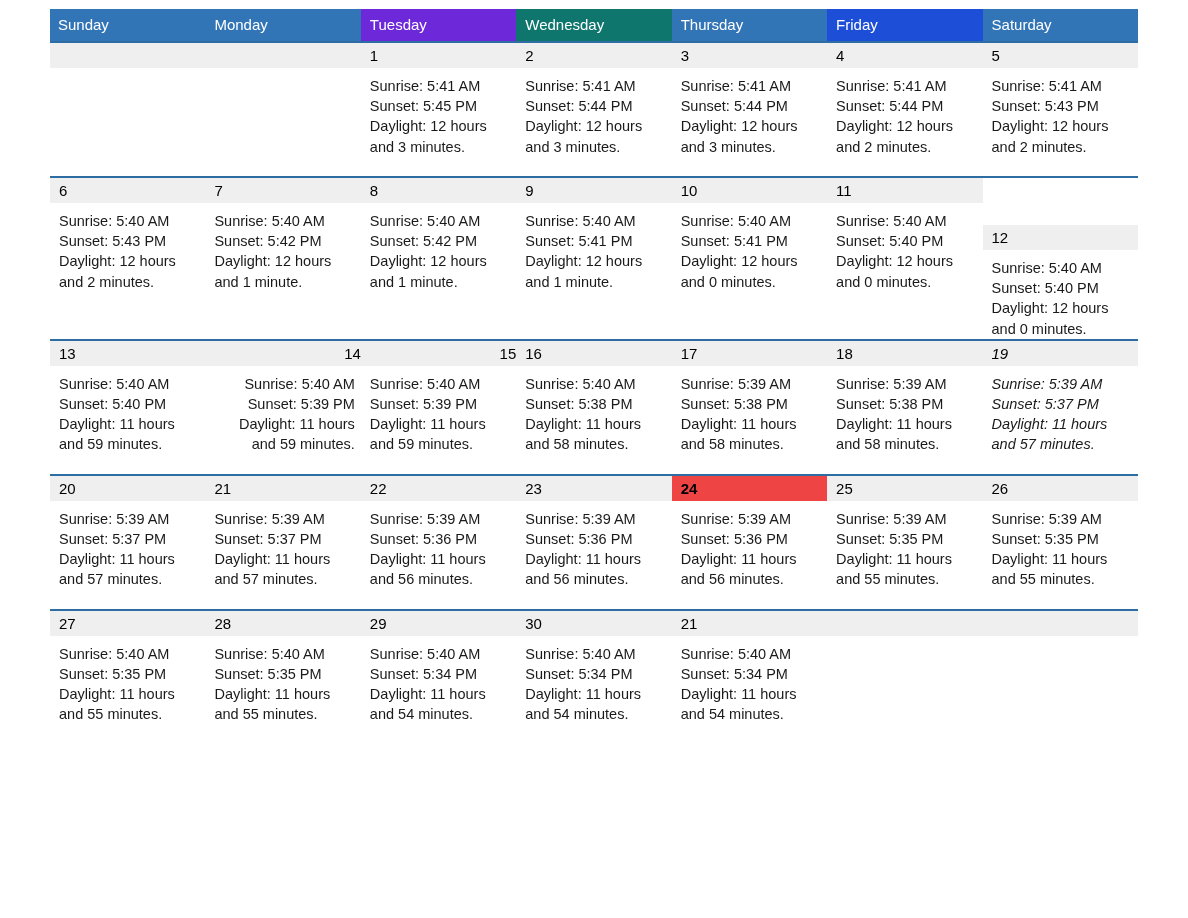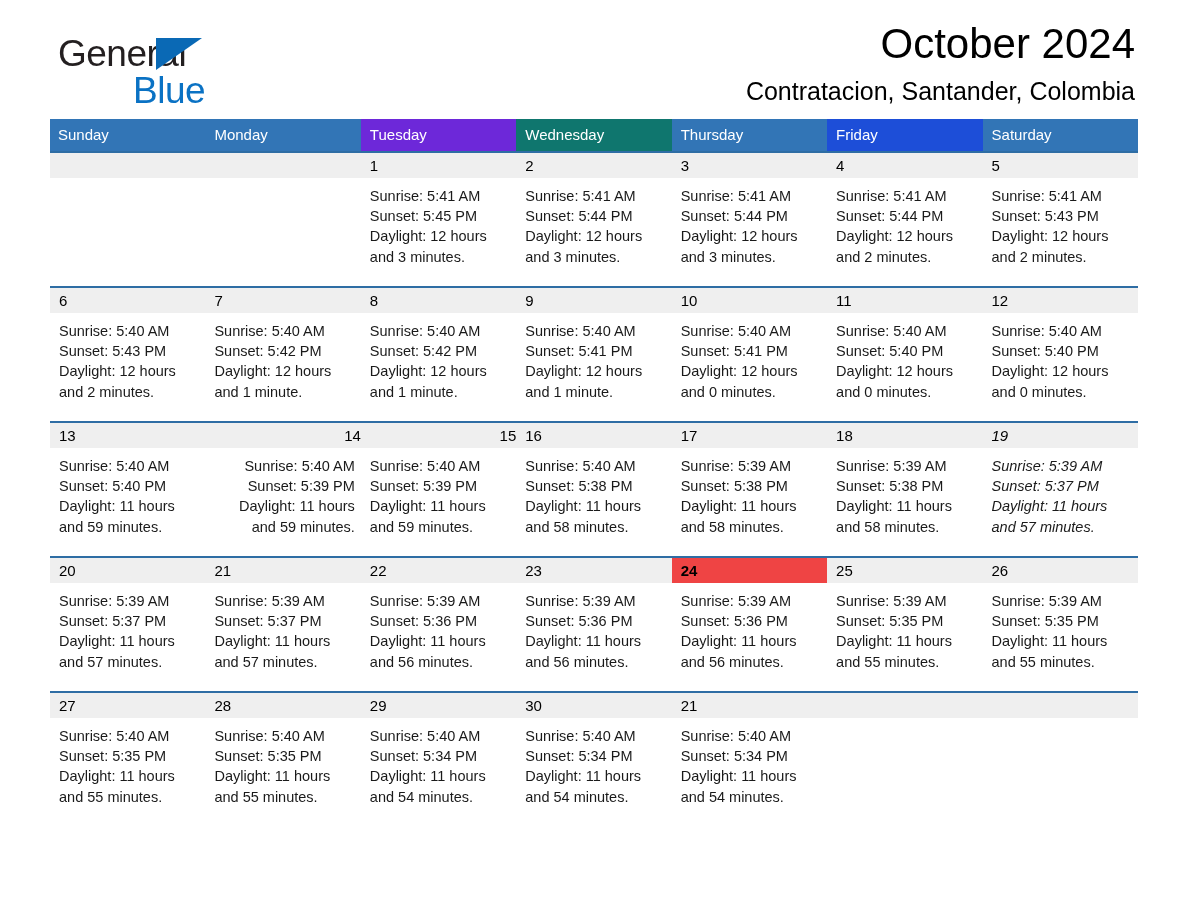--- a/index.html
+++ b/index.html
@@ -141,34 +141,20 @@
     line-height: 20.2px;
     color: #1a1a1a;
     white-space: nowrap;
   }
 </style>
 </head>
 <body>
 
 <div class="page">
 
-  <div class="header">
-
-    <div class="brand">
-      <span class="brand-general">General</span>
-      <span class="brand-tri" style="border-left-color: rgb(10, 105, 181);"></span>
-      <span class="brand-blue" style="color: rgb(10, 114, 196);">Blue</span>
-    </div>
-
-    <div class="title-block">
-      <div class="month-title">October 2024</div>
-      <div class="location-title">Contratacion, Santander, Colombia</div>
-    </div>
-
-  </div>
 
   <table class="calendar">
     <colgroup>
       <col>
         <col>
         <col>
         <col>
         <col>
         <col>
         <col>
@@ -316,21 +302,21 @@
               <div class="cell-body">
                 <div class="info-line">Sunrise: 5:40 AM</div>
                 <div class="info-line">Sunset: 5:40 PM</div>
                 <div class="info-line">Daylight: 12 hours</div>
                 <div class="info-line">and 0 minutes.</div>
               </div>
             </div>
           </td>
           <td style="border-top-color: rgb(46, 109, 164);">
             <div class="cell-inner">
-              <div class="daynum-band" style="background: rgb(239, 239, 239);"><span class="daynum">12</span></div>
+              <div class="daynum-band" style="background: rgb(239, 239, 239); margin-top: 47px;"><span class="daynum">12</span></div>
               <div class="cell-body">
                 <div class="info-line">Sunrise: 5:40 AM</div>
                 <div class="info-line">Sunset: 5:40 PM</div>
                 <div class="info-line">Daylight: 12 hours</div>
                 <div class="info-line">and 0 minutes.</div>
               </div>
             </div>
           </td>
         </tr>
         <tr>

